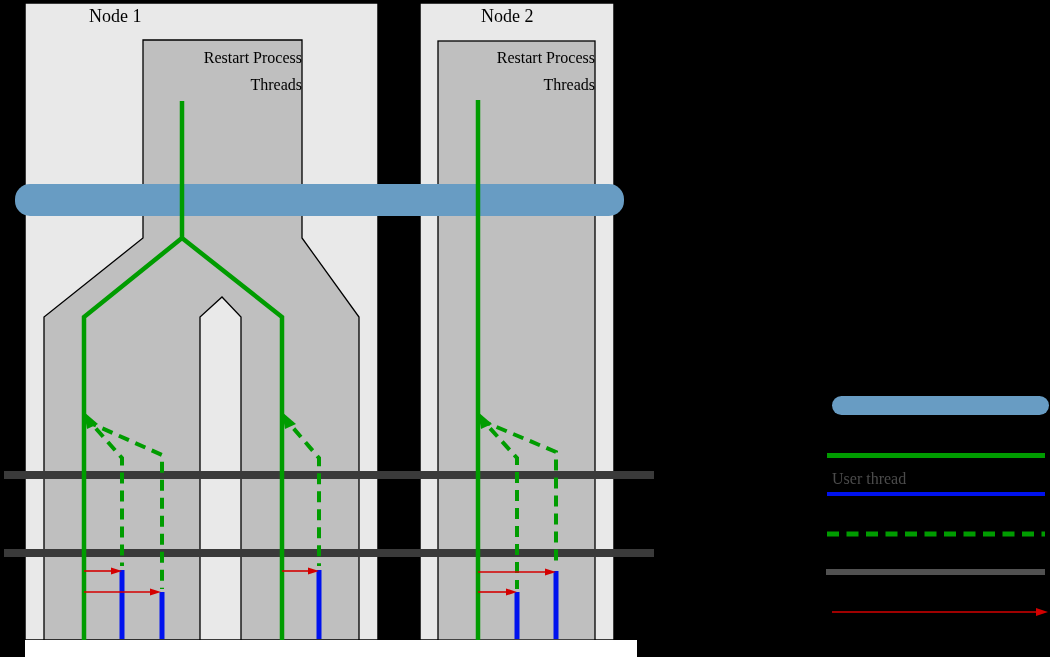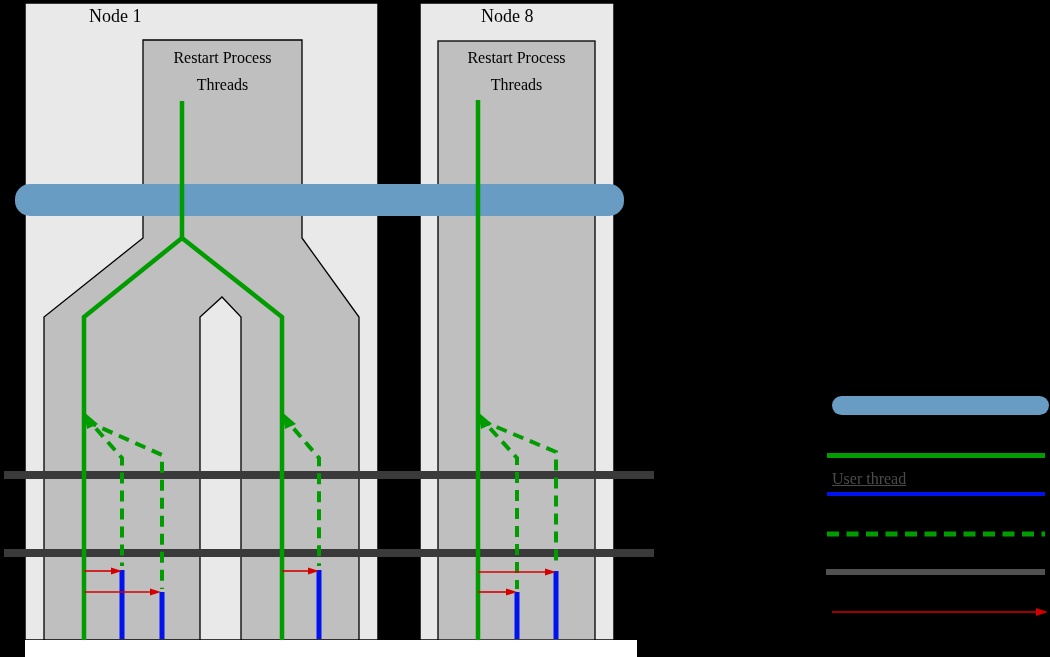--- a/index.html
+++ b/index.html
@@ -6,22 +6,22 @@
   #stage{
     position:relative;
     width:1050px;height:657px;
     background:var(--background,#000);
     font-family:"Liberation Serif","DejaVu Serif",serif;
     overflow:hidden;
   }
   #diagram-svg{position:absolute;left:0;top:0;}
   .txt{position:absolute;color:var(--text_color,#000);}
   .node-label{font-size:18px;line-height:18px;margin-left:44px;}
-  .proc-title{text-align:center;font-size:16px;line-height:27px;}
-  .legend-label{font-size:16px;line-height:16px;color:var(--legend_label_color,#4b4b4b);text-decoration:underline;}
+  .proc-title{text-align:right;font-size:16px;line-height:27px;}
+  .legend-label{font-size:16px;line-height:16px;color:var(--legend_label_color,#4b4b4b);}
 </style>
 </head>
 <body>
 
 <div id="stage" style="--background: #000000; --node_background: #e9e9e9; --process_fill: #bfbfbf; --border: #000000; --thread_green: #009c00; --user_thread_blue: #0012ee; --barrier_blue: #689cc3; --sync_bar_dark: #3a3a3a; --legend_gray_line: #515151; --arrow_red: #d40000; --caption_strip: #ffffff; --legend_label_color: #4b4b4b; --text_color: #000000;">
 
   <svg id="diagram-svg" width="1050" height="657" viewBox="0 0 1050 657">
 
     <rect x="25" y="3" width="353" height="637" style="fill:var(--node_background);stroke:var(--border);stroke-width:1.5"></rect>
     <rect x="420" y="3" width="194" height="637" style="fill:var(--node_background);stroke:var(--border);stroke-width:1.5"></rect>
@@ -74,21 +74,21 @@
     <rect x="827" y="492" width="218" height="4" style="fill:var(--user_thread_blue)"></rect>
     <line x1="827" y1="534" x2="1045" y2="534" style="stroke:var(--thread_green);stroke-width:5;stroke-dasharray:12 7.5"></line>
     <rect x="826" y="569" width="219" height="6" style="fill:var(--legend_gray_line)"></rect>
     <g style="stroke:var(--arrow_red);stroke-width:1.5;fill:var(--arrow_red)">
       <line x1="832" y1="612" x2="1038" y2="612"></line>
       <polygon points="1048,612 1036,608 1036,616" style="stroke:none"></polygon>
     </g>
   </svg>
 
   <div class="txt node-label" style="left:45px;top:7px">Node 1</div>
-  <div class="txt node-label" style="left:437px;top:7px">Node 8</div>
+  <div class="txt node-label" style="left:437px;top:7px">Node 2</div>
 
   <div class="txt proc-title" style="left:143px;top:44px;width:159px">
     <div>Restart Process</div>
     <div>Threads</div>
   </div>
   <div class="txt proc-title" style="left:438px;top:44px;width:157px">
     <div>Restart Process</div>
     <div>Threads</div>
   </div>
 

